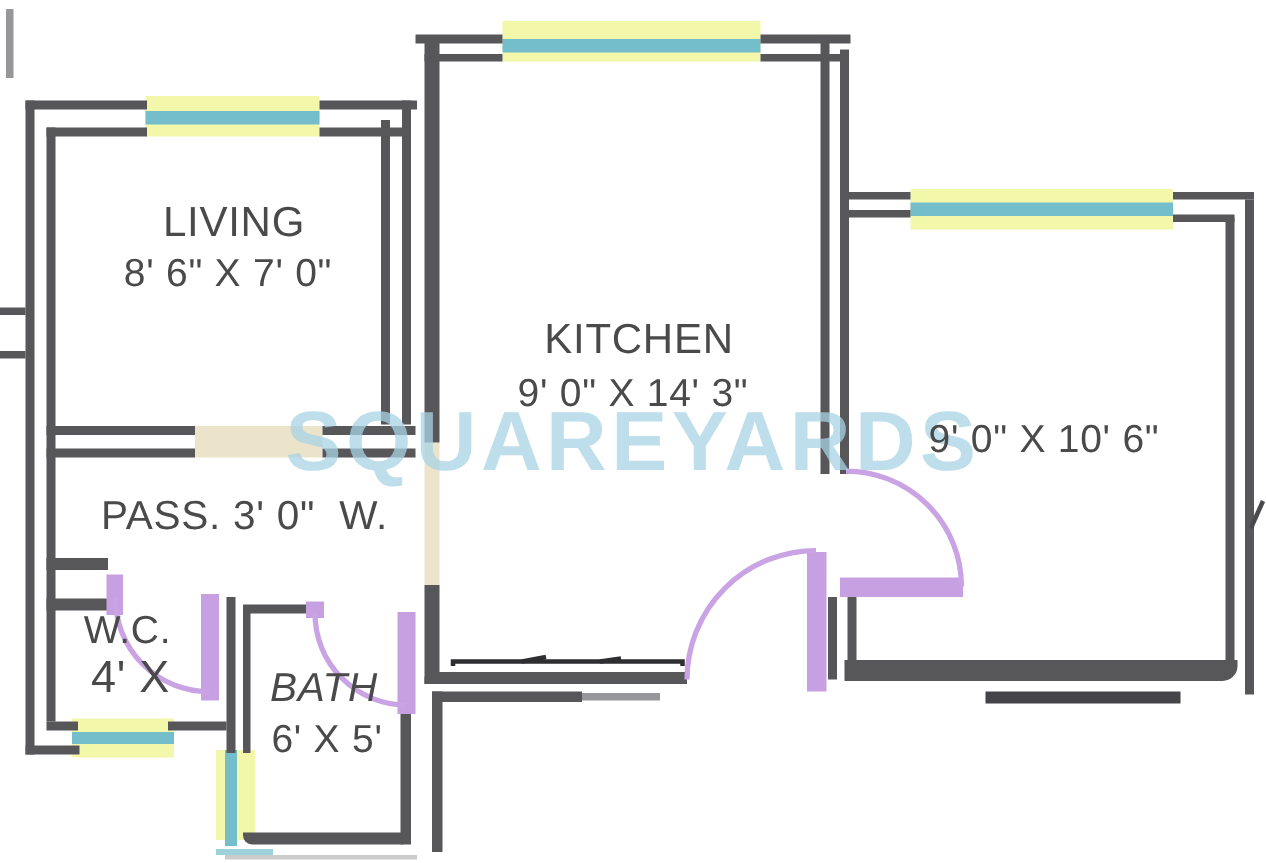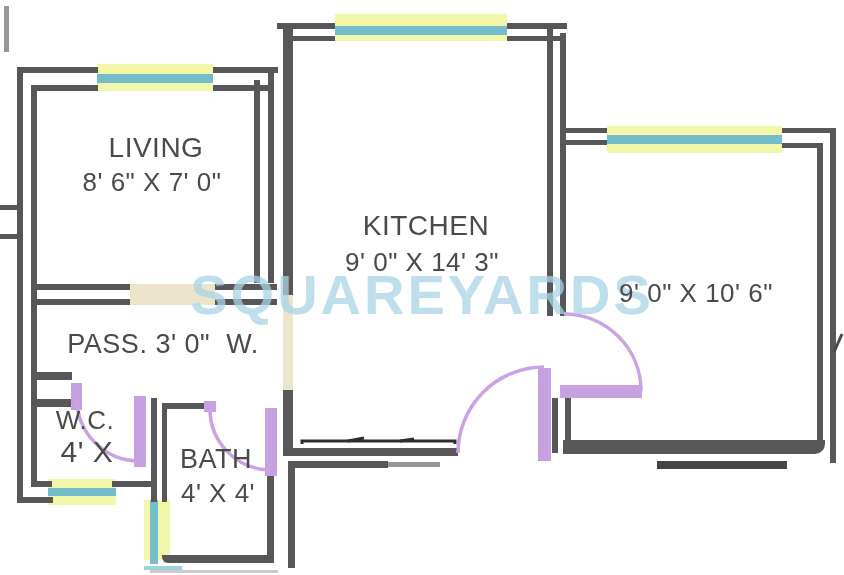--- a/index.html
+++ b/index.html
@@ -133,16 +133,16 @@
   <div class="label room-name" style="left:426px;top:226px;">KITCHEN</div>
   <div class="label room-dims" style="left:422px;top:262px;">9' 0" X 14' 3"</div>
 
   <div class="label room-dims" style="left:696px;top:293px;">9' 0" X 10' 6"</div>
 
   <div class="label" style="left:163px;top:344px;font-size:27px;">PASS. 3' 0"  W.</div>
 
   <div class="label" style="left:85px;top:420px;font-size:26px;">W.C.</div>
   <div class="label" style="left:87px;top:452px;font-size:30px;">4' X</div>
 
-  <div class="label" style="left:216px;top:459px;font-size:27px;">BATH</div>
-  <div class="label" style="left:218px;top:493px;font-size:26px;">4' X 4'</div>
+  <div class="label" style="left:216px;top:459px;font-size:27px;font-style:italic;">BATH</div>
+  <div class="label" style="left:218px;top:493px;font-size:26px;">6' X 5'</div>
 
 </div>
 
 </body></html>

